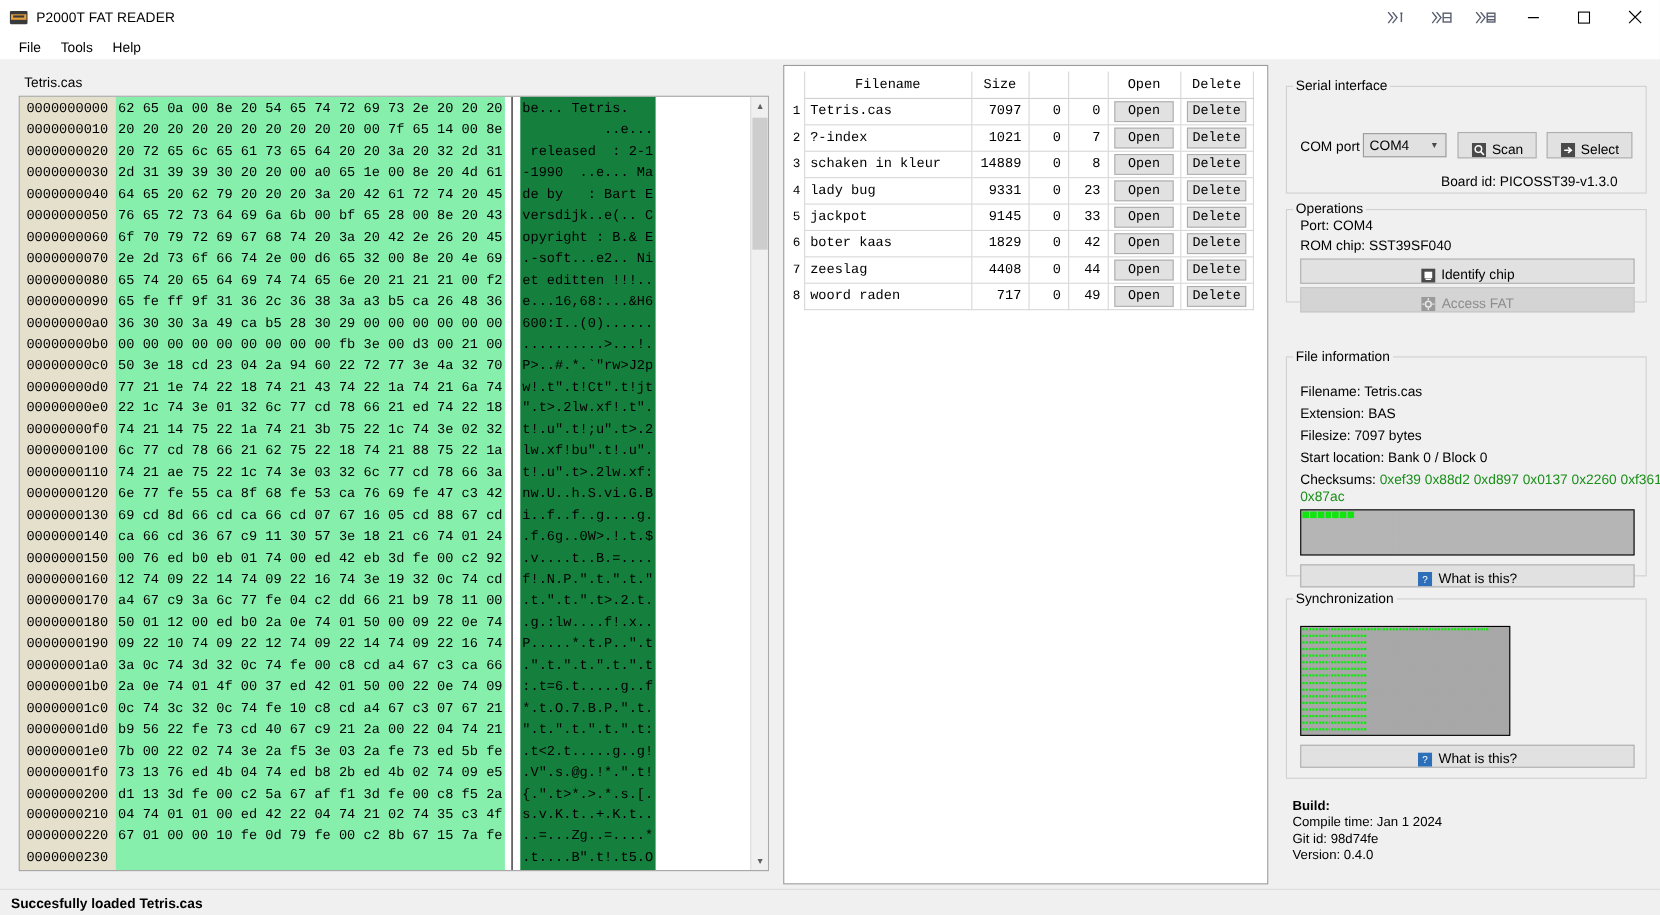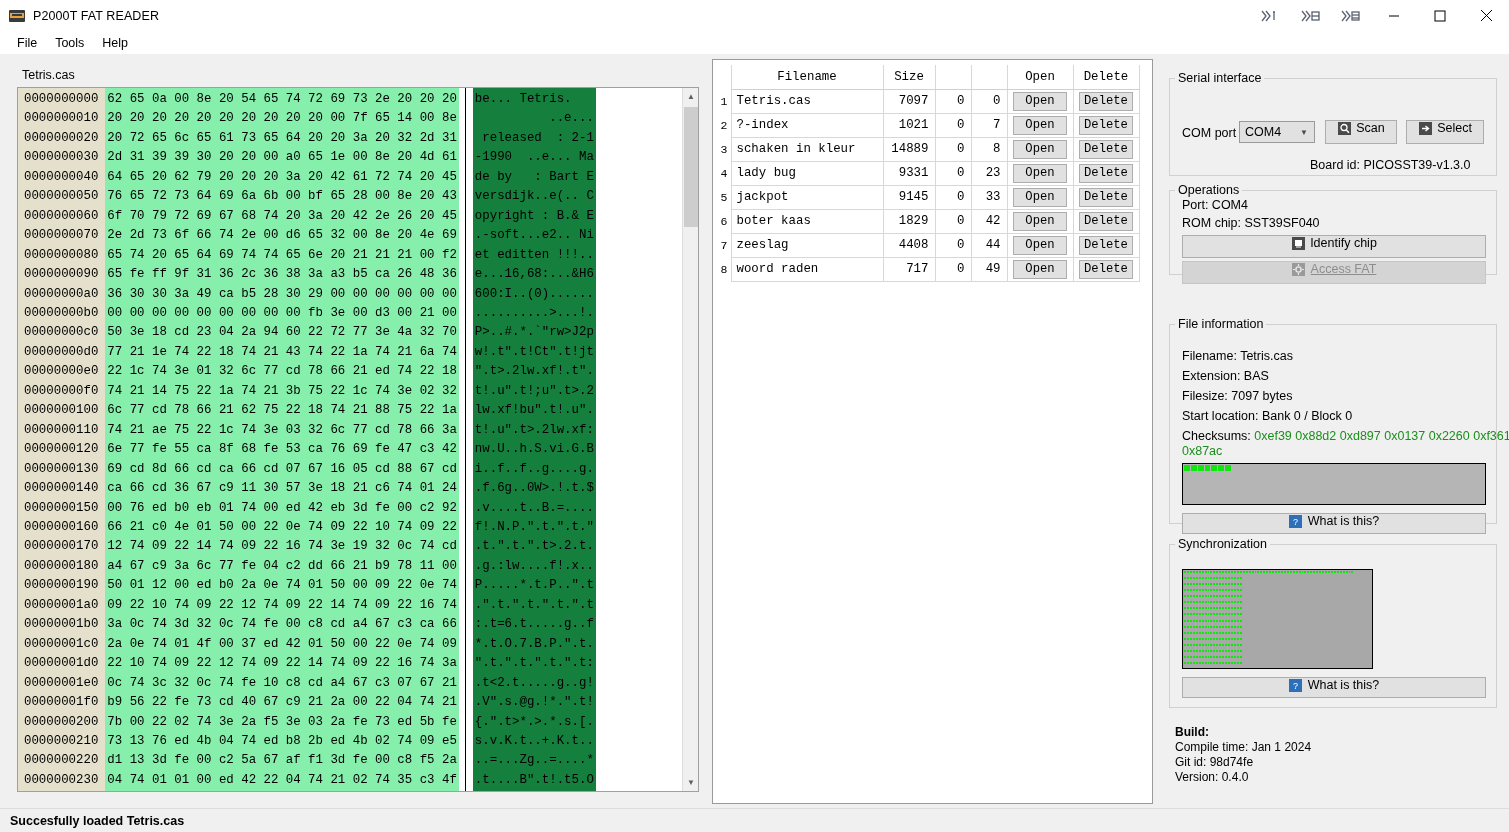--- a/index.html
+++ b/index.html
@@ -159,36 +159,36 @@
     font-size: 12.5px; color: #000;
     display: flex; align-items: center; padding-left: 5px;
   }
   #comselect .chev {
     position: absolute; right: 6px; top: 50%; transform: translateY(-50%);
     font-size: 8px; color: #4a4a4a;
   }
   .wbtn {
     background: #e1e1e1; border: 1px solid #adadad;
     font-size: 12.5px; color: #000;
-    display: flex; align-items: flex-start; justify-content: center; gap: 5px;
+    display: flex; align-items: flex-end; justify-content: center; gap: 5px;
   }
   .wbtn.disabled { background: #d4d4d4; border-color: #c6c6c6; color: #8d8d8d; }
   #scanbtn { position: absolute; left: 155px; top: 35px; width: 72px; height: 24px; }
   #selectbtn { position: absolute; left: 236px; top: 35px; width: 78px; height: 24px; }
   .bicon {
     width: 14px; height: 14px; flex: 0 0 auto;
     display: flex; align-items: center; justify-content: center;
   }
   #portlabel { position: absolute; left: 12px; top: 73px; margin-top: 40px; }
   #boardlabel { position: absolute; left: 140px; top: 73px; }
 
   #grp-ops { left: 6px; top: 124px; width: 328px; height: 92px; }
   #romlabel { position: absolute; left: 12px; top: 19px; }
   #identbtn { position: absolute; left: 12px; top: 38px; width: 304px; height: 23px; }
-  #fatbtn { position: absolute; left: 12px; top: 64px; width: 304px; height: 23px; text-decoration: underline; }
+  #fatbtn { position: absolute; left: 12px; top: 64px; width: 304px; height: 23px; }
 
   #progwrap { position: absolute; left: 7px; top: 227px; width: 328px; height: 22px; }
   #progbar {
     position: absolute; left: 0; top: 0; width: 285px; height: 22px;
     background: #e6e6e6; border: 1px solid #bcbcbc;
   }
   #progfill { height: 100%; background: #06b025; width: 100%; }
   #progpct { position: absolute; left: 292px; top: 3px; font-size: 12.5px; }
 
   #grp-fileinfo { left: 6px; top: 258px; width: 328px; height: 207px; }
@@ -359,28 +359,26 @@
             <div class="hexrow">50 3e 18 cd 23 04 2a 94 60 22 72 77 3e 4a 32 70</div>
             <div class="hexrow">77 21 1e 74 22 18 74 21 43 74 22 1a 74 21 6a 74</div>
             <div class="hexrow">22 1c 74 3e 01 32 6c 77 cd 78 66 21 ed 74 22 18</div>
             <div class="hexrow">74 21 14 75 22 1a 74 21 3b 75 22 1c 74 3e 02 32</div>
             <div class="hexrow">6c 77 cd 78 66 21 62 75 22 18 74 21 88 75 22 1a</div>
             <div class="hexrow">74 21 ae 75 22 1c 74 3e 03 32 6c 77 cd 78 66 3a</div>
             <div class="hexrow">6e 77 fe 55 ca 8f 68 fe 53 ca 76 69 fe 47 c3 42</div>
             <div class="hexrow">69 cd 8d 66 cd ca 66 cd 07 67 16 05 cd 88 67 cd</div>
             <div class="hexrow">ca 66 cd 36 67 c9 11 30 57 3e 18 21 c6 74 01 24</div>
             <div class="hexrow">00 76 ed b0 eb 01 74 00 ed 42 eb 3d fe 00 c2 92</div>
-            <div class="hexrow">66 21 c0 4e 01 50 00 22 0e 74 09 22 10 74 09 22</div>
             <div class="hexrow">12 74 09 22 14 74 09 22 16 74 3e 19 32 0c 74 cd</div>
             <div class="hexrow">a4 67 c9 3a 6c 77 fe 04 c2 dd 66 21 b9 78 11 00</div>
             <div class="hexrow">50 01 12 00 ed b0 2a 0e 74 01 50 00 09 22 0e 74</div>
             <div class="hexrow">09 22 10 74 09 22 12 74 09 22 14 74 09 22 16 74</div>
             <div class="hexrow">3a 0c 74 3d 32 0c 74 fe 00 c8 cd a4 67 c3 ca 66</div>
             <div class="hexrow">2a 0e 74 01 4f 00 37 ed 42 01 50 00 22 0e 74 09</div>
-            <div class="hexrow">22 10 74 09 22 12 74 09 22 14 74 09 22 16 74 3a</div>
             <div class="hexrow">0c 74 3c 32 0c 74 fe 10 c8 cd a4 67 c3 07 67 21</div>
             <div class="hexrow">b9 56 22 fe 73 cd 40 67 c9 21 2a 00 22 04 74 21</div>
             <div class="hexrow">7b 00 22 02 74 3e 2a f5 3e 03 2a fe 73 ed 5b fe</div>
             <div class="hexrow">73 13 76 ed 4b 04 74 ed b8 2b ed 4b 02 74 09 e5</div>
             <div class="hexrow">d1 13 3d fe 00 c2 5a 67 af f1 3d fe 00 c8 f5 2a</div>
             <div class="hexrow">04 74 01 01 00 ed 42 22 04 74 21 02 74 35 c3 4f</div>
             <div class="hexrow">67 01 00 00 10 fe 0d 79 fe 00 c2 8b 67 15 7a fe</div>
           </div>
         <div class="hexdiv"></div>
         <div class="hexcol-asc" id="col-asc">

